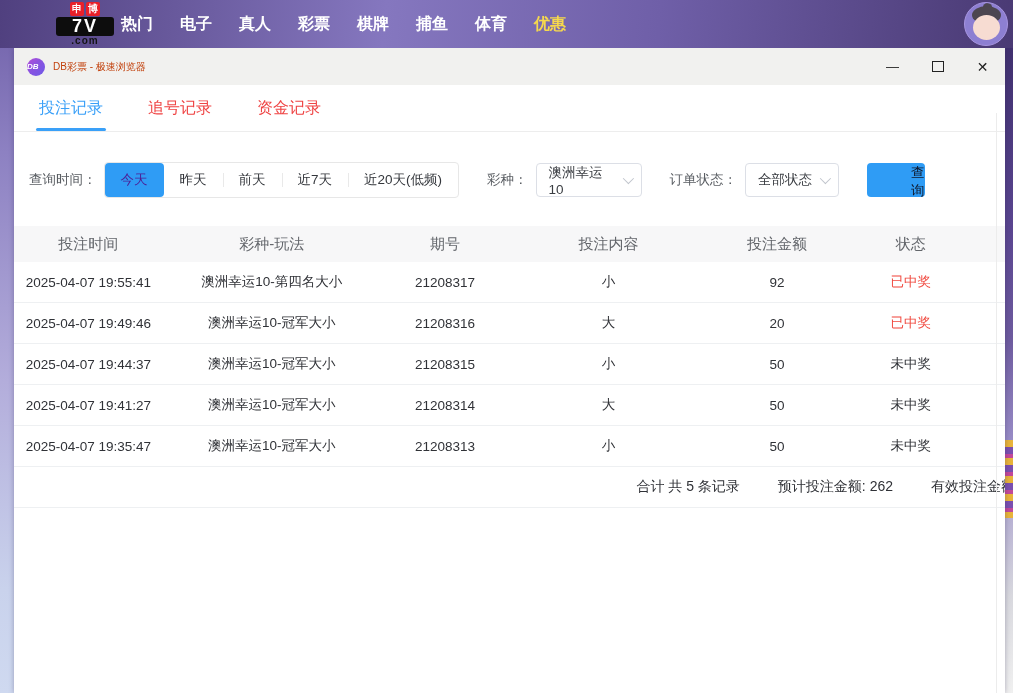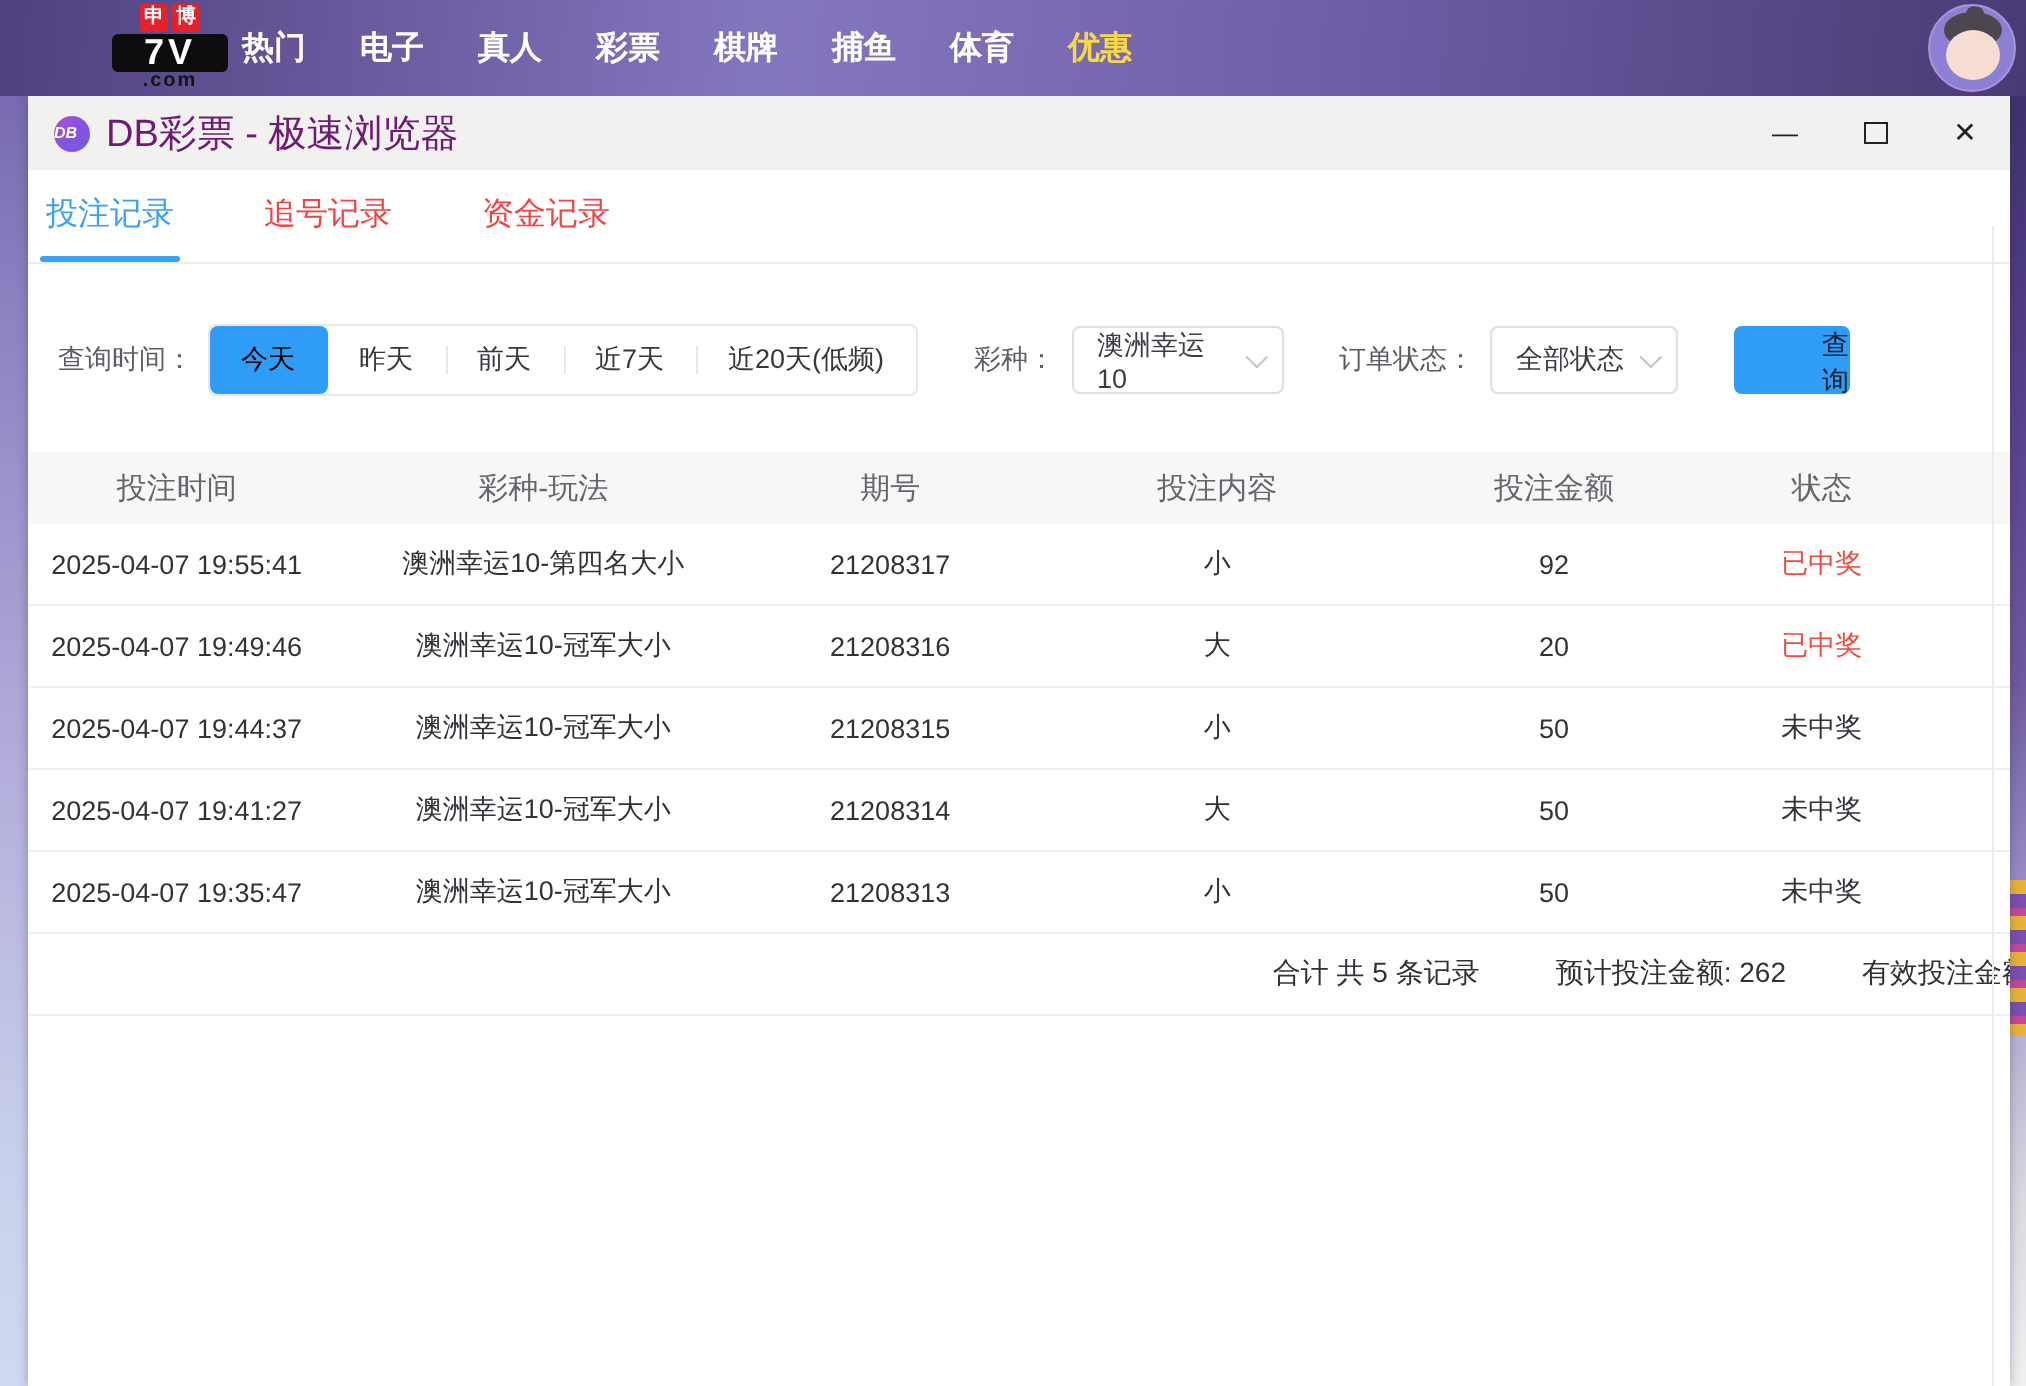--- a/index.html
+++ b/index.html
@@ -33,44 +33,44 @@
   .avatar-hair{position:absolute;left:7px;top:3px;width:29px;height:18px;border-radius:50%;background:#4c4650;}
   .avatar-face{position:absolute;left:8px;top:12px;width:27px;height:25px;border-radius:50%;background:#f7dcd2;}
   .avatar-bun{position:absolute;left:18px;top:0px;width:9px;height:8px;border-radius:50%;background:#4c4650;}
   
   .window{position:absolute;left:14px;top:48px;width:991px;height:645px;background:#fff;
     overflow:hidden;z-index:2;box-shadow:0 0 5px rgba(50,40,80,.35);}
   .titlebar{height:37px;background:#f1f1ef;display:flex;align-items:center;padding-left:13px;position:relative;}
   .favicon{width:18px;height:18px;border-radius:50%;margin-right:8px;flex:0 0 auto;
     background:linear-gradient(135deg,#b44fd8 0%,#8a52e0 45%,#6d5ae8 100%);
     color:#fff;font-size:8px;font-weight:bold;font-style:italic;text-align:left;line-height:18px;}
-  .win-title{font-size:19px;color:#701a75;text-align:right;}
+  .win-title{font-size:10px;color:#c2410c;text-align:right;}
   .win-controls{position:absolute;right:0;top:0;height:37px;display:flex;}
   .win-btn{width:45px;height:37px;display:flex;align-items:center;justify-content:center;
     color:#222;cursor:pointer;font-size:13px;}
   .max-box{display:block;width:10px;height:9px;border:1.5px solid #222;}
   .close-glyph{font-size:14px;}
   .urlbar{height:27px;background:#fff;border-bottom:1px solid #e4e4e4;display:flex;align-items:center;
     padding:0 12px;gap:8px;}
   .url-text{font-size:13.5px;color:#4c4c4c;white-space:nowrap;overflow:hidden;flex:1;}
   .content{position:relative;height:580px;background:#fff;}
   .scrollbar{position:absolute;right:0;top:65px;bottom:0;width:8px;border-left:1px solid #ececec;}
   
-  .tabs{display:flex;gap:45px;padding-left:9px;height:46px;align-items:center;
+  .tabs{display:flex;gap:45px;padding-left:25px;height:46px;align-items:center;
     border-bottom:1px solid #ededed;}
   .tab{font-size:16px;color:#ef4444;position:relative;height:100%;line-height:46px;cursor:pointer;}
   .tab.active{color:#3aa0f8;}
   .tab.active::after{content:'';position:absolute;bottom:0;left:-3px;right:-3px;height:3px;
     background:#3aa0f8;border-radius:2px;}
   
   .filterbar{display:flex;align-items:center;margin:30px 0 0 15px;font-size:13.5px;color:#5a5e63;}
   .fgroup{display:flex;border:1px solid #e7e7e7;border-radius:4px;margin-left:7px;}
   .fopt{height:34px;line-height:34px;padding:0 16px;color:#34373c;position:relative;cursor:pointer;
     white-space:nowrap;}
-  .fopt.active{background:#2f9cf5;color:#000000;border-radius:4px;}
+  .fopt.active{background:#2f9cf5;color:#4c1d95;border-radius:4px;}
   .fopt:not(.active)+.fopt:not(.active)::before{content:'';position:absolute;left:0;top:10px;
     width:1px;height:14px;background:#e9e9e9;}
   .flabel{margin-left:28px;white-space:nowrap;}
   .fselect{display:flex;align-items:center;justify-content:space-between;border:1px solid #dcdfe6;
     border-radius:4px;height:34px;padding:0 10px 0 12px;margin-left:8px;color:#3a3d42;background:#fff;
     box-sizing:border-box;cursor:pointer;}
   .fselect.wide{width:106px;}
   .fselect.narrow{width:94px;}
   .chev{width:7px;height:7px;border-right:1.5px solid #c0c4cc;border-bottom:1.5px solid #c0c4cc;
     transform:rotate(45deg) translateY(-2px);flex:0 0 auto;margin-left:8px;}

